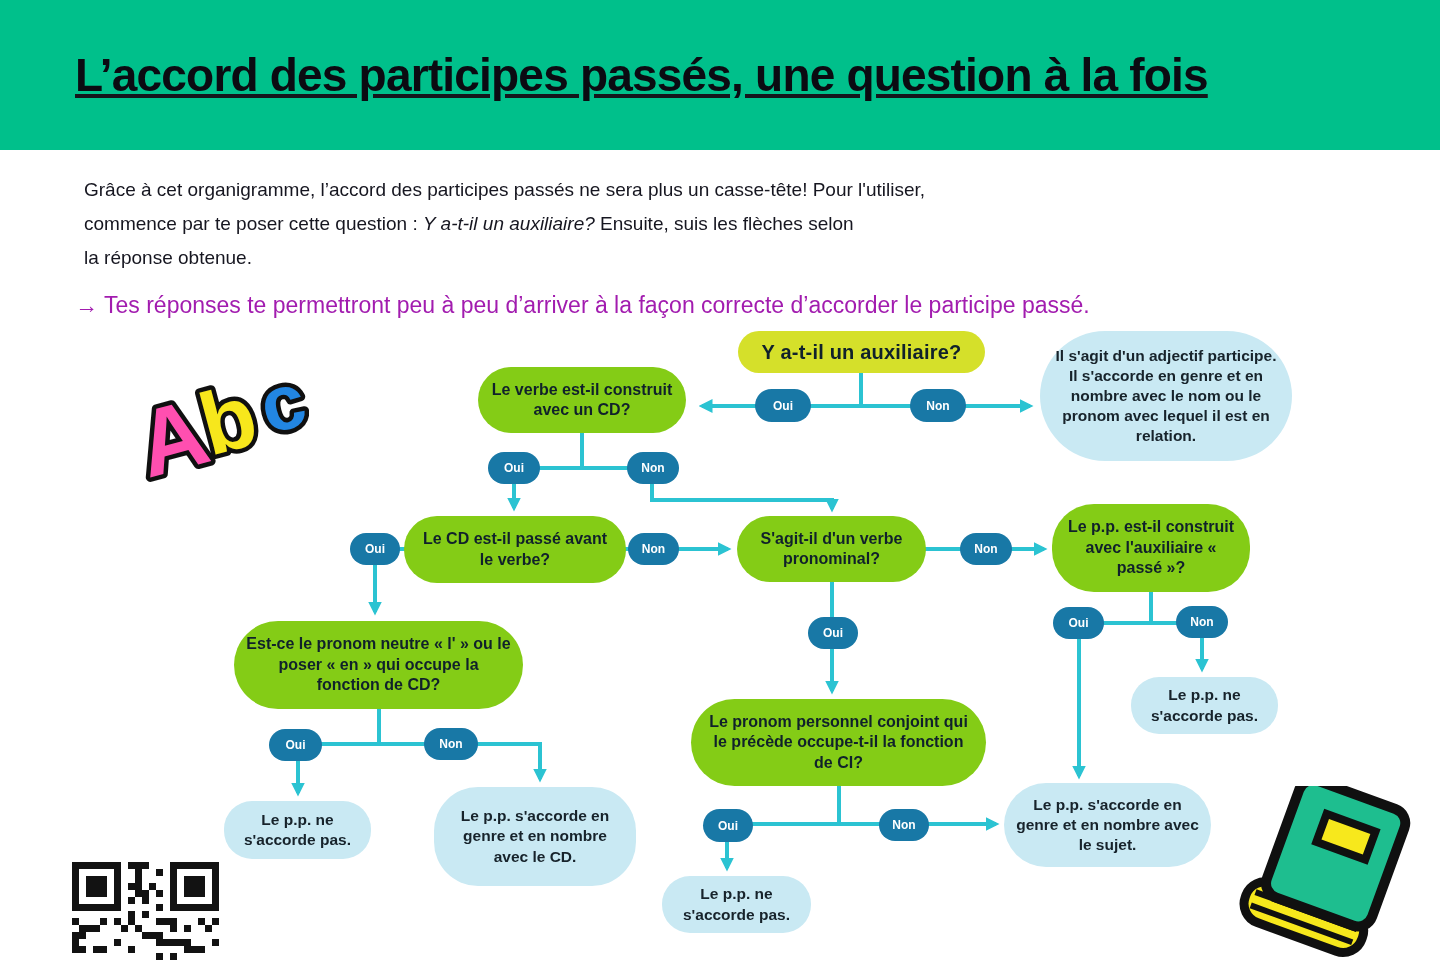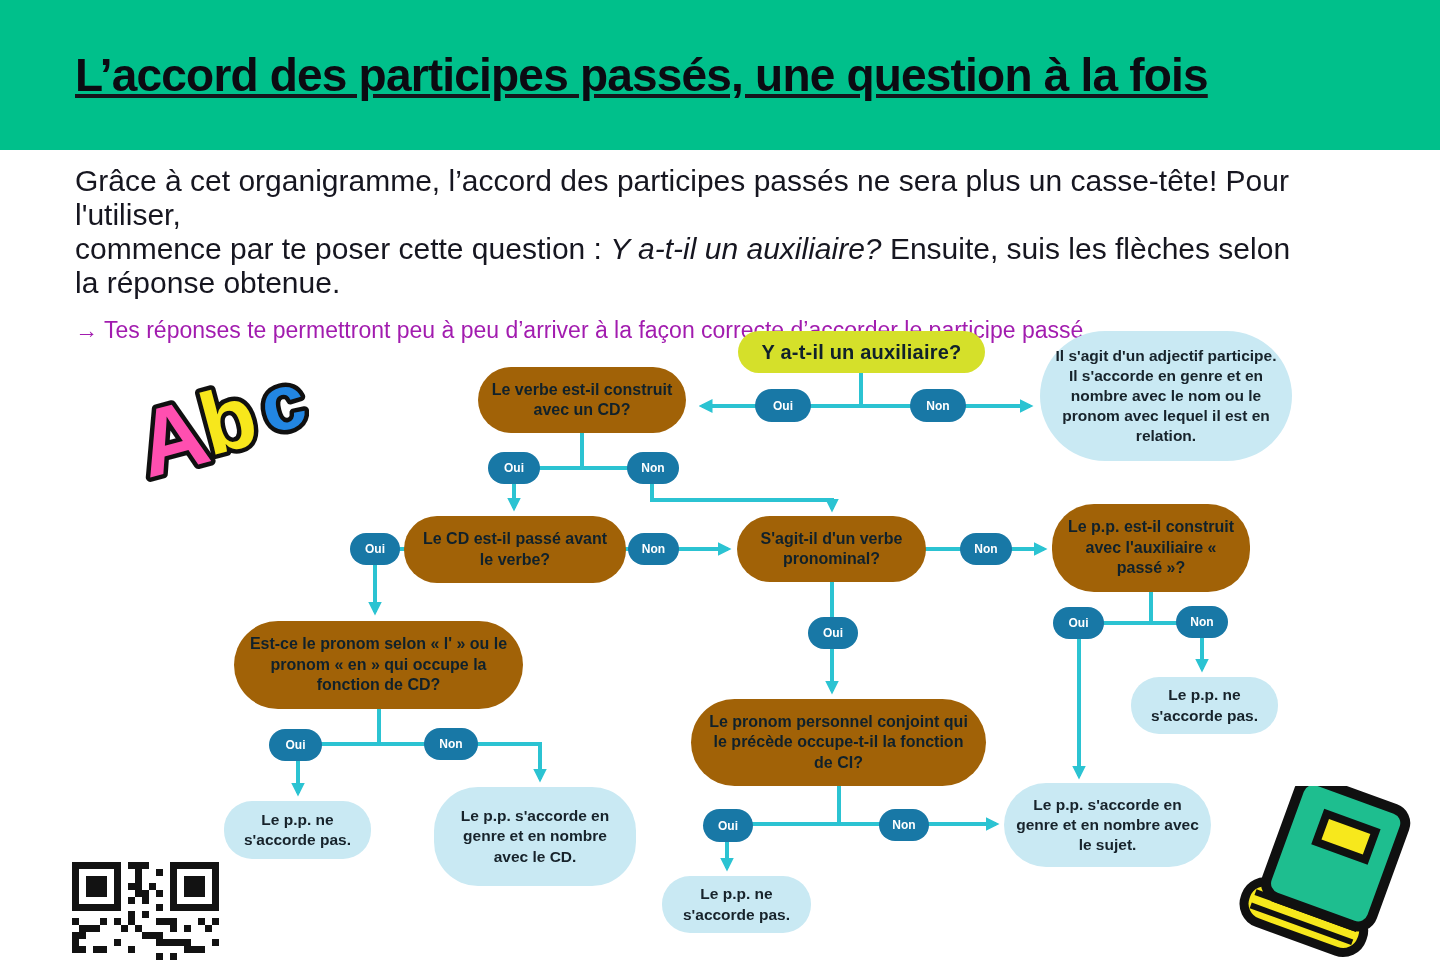--- a/index.html
+++ b/index.html
@@ -13,32 +13,32 @@
   .banner{
     position:absolute;left:0;top:0;width:1440px;height:150px;
     background:#00C08B;display:flex;align-items:center;text-decoration:underline;
   }
   .banner h1{
     margin:0 0 0 75px;font-size:46px;font-weight:800;letter-spacing:-0.8px;
     color:#0b0b12;
   }
   
   .intro{position:absolute;left:75px;top:164px;width:1300px;}
-  .intro-p{margin:0;font-size:30px;line-height:34px;color:#161620;}
+  .intro-p{margin:9px;font-size:19px;line-height:34px;color:#161620;}
   .intro-p em{font-style:italic;}
   .intro-tip{margin:14px 0 0 0;font-size:23px;line-height:32px;color:#a21caf;}
   .tip-arrow{font-weight:700;margin-right:6px;}
   
   .canvas{position:absolute;left:0;top:0;width:1440px;height:960px;}
   .connectors{position:absolute;left:0;top:0;z-index:1;}
   .node{
     position:absolute;z-index:2;display:flex;align-items:center;justify-content:center;
     text-align:center;font-weight:700;box-sizing:border-box;
   }
-  .q{background:#a16207;color:#10212b;font-size:16px;line-height:1.28;padding:8px 12px;}
+  .q{background:#84cc16;color:#10212b;font-size:16px;line-height:1.28;padding:8px 12px;}
   .res{background:#C9E9F3;color:#17232b;font-size:15.5px;line-height:1.3;padding:8px 12px;}
   .pill{
     background:#1878A6;color:#ffffff;font-size:12px;border-radius:17px;z-index:3;
   }
   .yellowq{
     background:#D5E02A;color:#10212b;font-size:20px;border-radius:21px;letter-spacing:0.2px;
   }
   
   .deco{position:absolute;z-index:2;}
 </style>
@@ -88,21 +88,21 @@
       <path d="M924 824 H996" marker-end="url(#arrow)"></path>
     </g>
   </svg>
 
   <div class="node yellowq" style="left:738px;top:331px;width:247px;height:42px;">Y a-t-il un auxiliaire?</div>
   <div class="node q" style="left:478px;top:367px;width:208px;height:66px;border-radius:33px;">Le verbe est-il construit avec un CD?</div>
   <div class="node res" style="left:1040px;top:331px;width:252px;height:130px;border-radius:72px;">Il s'agit d'un adjectif participe. Il s'accorde en genre et en nombre avec le nom ou le pronom avec lequel il est en relation.</div>
   <div class="node q" style="left:404px;top:516px;width:222px;height:67px;border-radius:33px;">Le CD est-il passé avant le verbe?</div>
   <div class="node q" style="left:737px;top:516px;width:189px;height:66px;border-radius:33px;">S'agit-il d'un verbe pronominal?</div>
   <div class="node q" style="left:1052px;top:504px;width:198px;height:88px;border-radius:42px;">Le p.p. est-il construit avec l'auxiliaire « passé »?</div>
-  <div class="node q" style="left:234px;top:621px;width:289px;height:88px;border-radius:44px;">Est-ce le pronom selon « l' » ou le pronom « en » qui occupe la fonction de CD?</div>
+  <div class="node q" style="left:234px;top:621px;width:289px;height:88px;border-radius:44px;">Est-ce le pronom neutre « l' » ou le poser « en » qui occupe la fonction de CD?</div>
   <div class="node q" style="left:691px;top:699px;width:295px;height:87px;border-radius:44px;">Le pronom personnel conjoint qui le précède occupe-t-il la fonction de CI?</div>
 
   <div class="node res" style="left:224px;top:801px;width:147px;height:58px;border-radius:28px;">Le p.p. ne s'accorde pas.</div>
   <div class="node res" style="left:434px;top:787px;width:202px;height:99px;border-radius:44px;">Le p.p. s'accorde en genre et en nombre avec le CD.</div>
   <div class="node res" style="left:662px;top:876px;width:149px;height:57px;border-radius:28px;">Le p.p. ne s'accorde pas.</div>
   <div class="node res" style="left:1004px;top:783px;width:207px;height:84px;border-radius:42px;">Le p.p. s'accorde en genre et en nombre avec le sujet.</div>
   <div class="node res" style="left:1131px;top:677px;width:147px;height:57px;border-radius:28px;">Le p.p. ne s'accorde pas.</div>
 
   <div class="node pill" style="left:755px;top:389px;width:56px;height:33px;">Oui</div>
   <div class="node pill" style="left:910px;top:389px;width:56px;height:33px;">Non</div>

